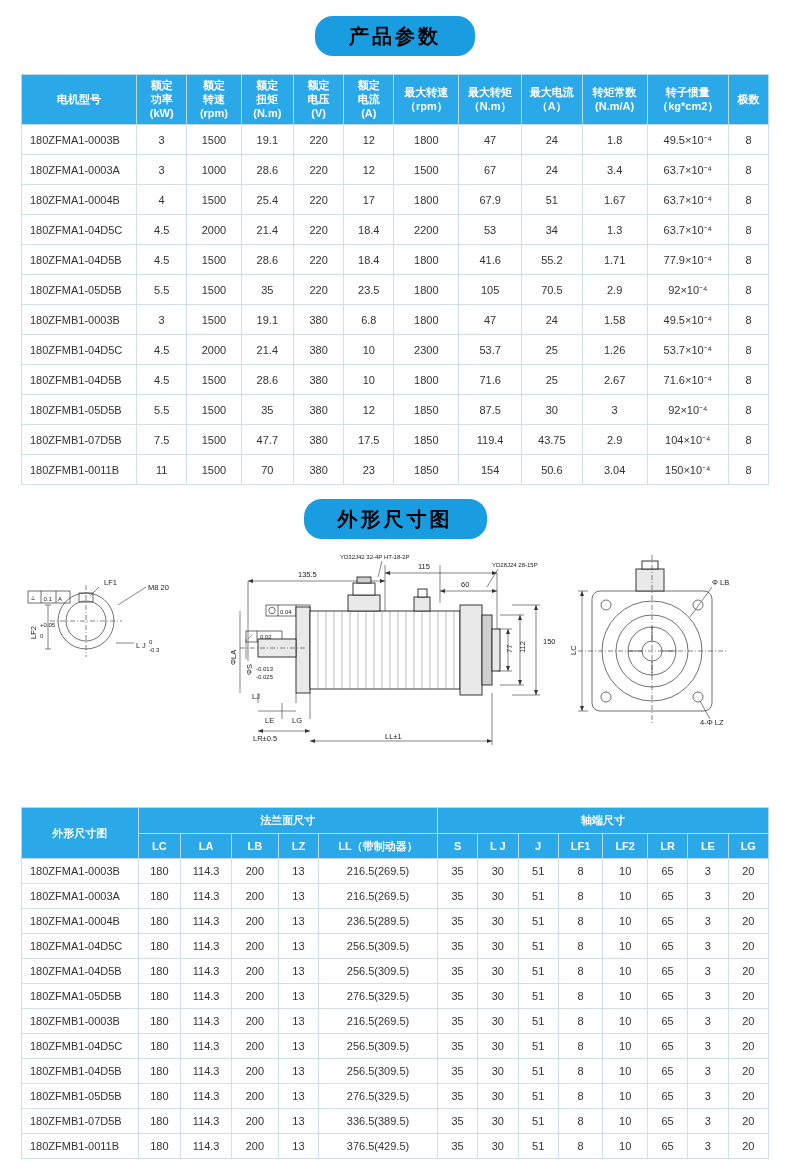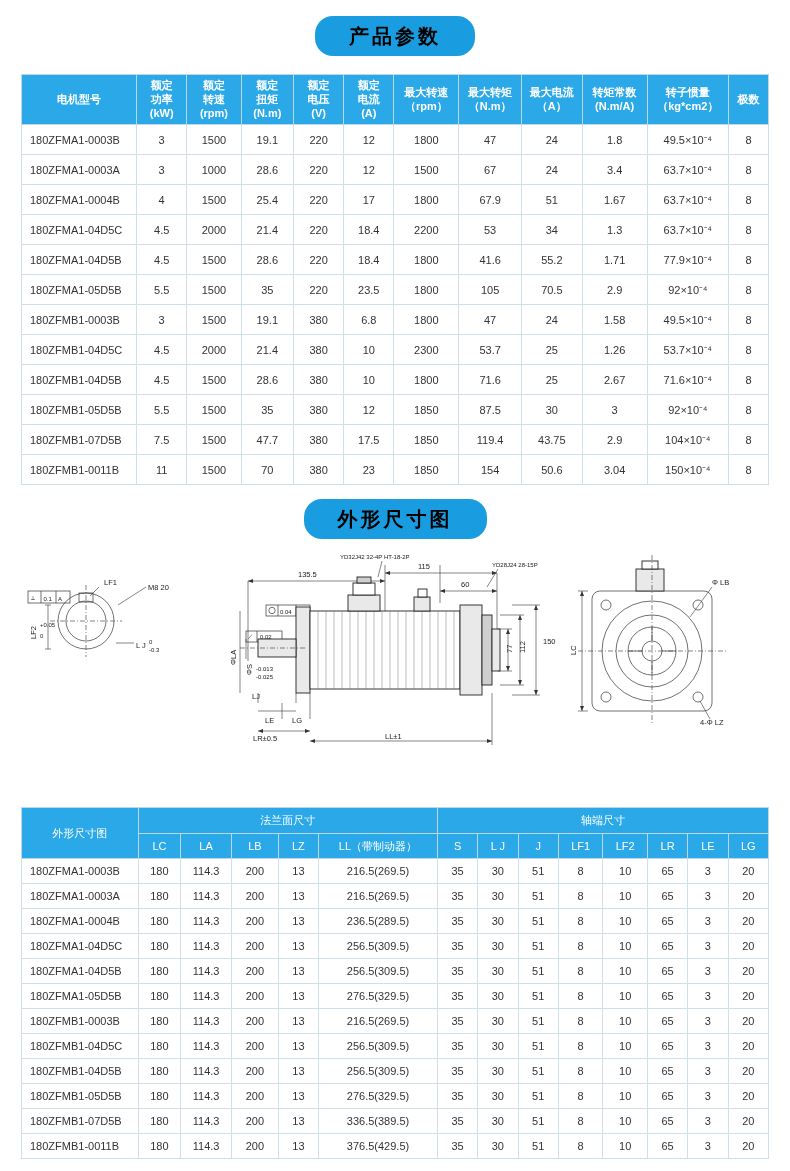--- a/index.html
+++ b/index.html
@@ -76,21 +76,21 @@
 
   
   .dim-table {
     width: 748px;
     margin: 14px auto 0 auto;
     font-size: 11px;
   }
   .dim-table th {
     background: #2aa8e8;
     color: #fff;
-    font-weight: normal;
+    font-weight: bold;
     border: 1px solid #bcd8e8;
     padding: 5px 2px;
     font-size: 11px;
     line-height: 1.3;
     vertical-align: middle;
   }
   .dim-table td {
     border: 1px solid #cfe0ea;
     text-align: center;
     padding: 6px 2px;

